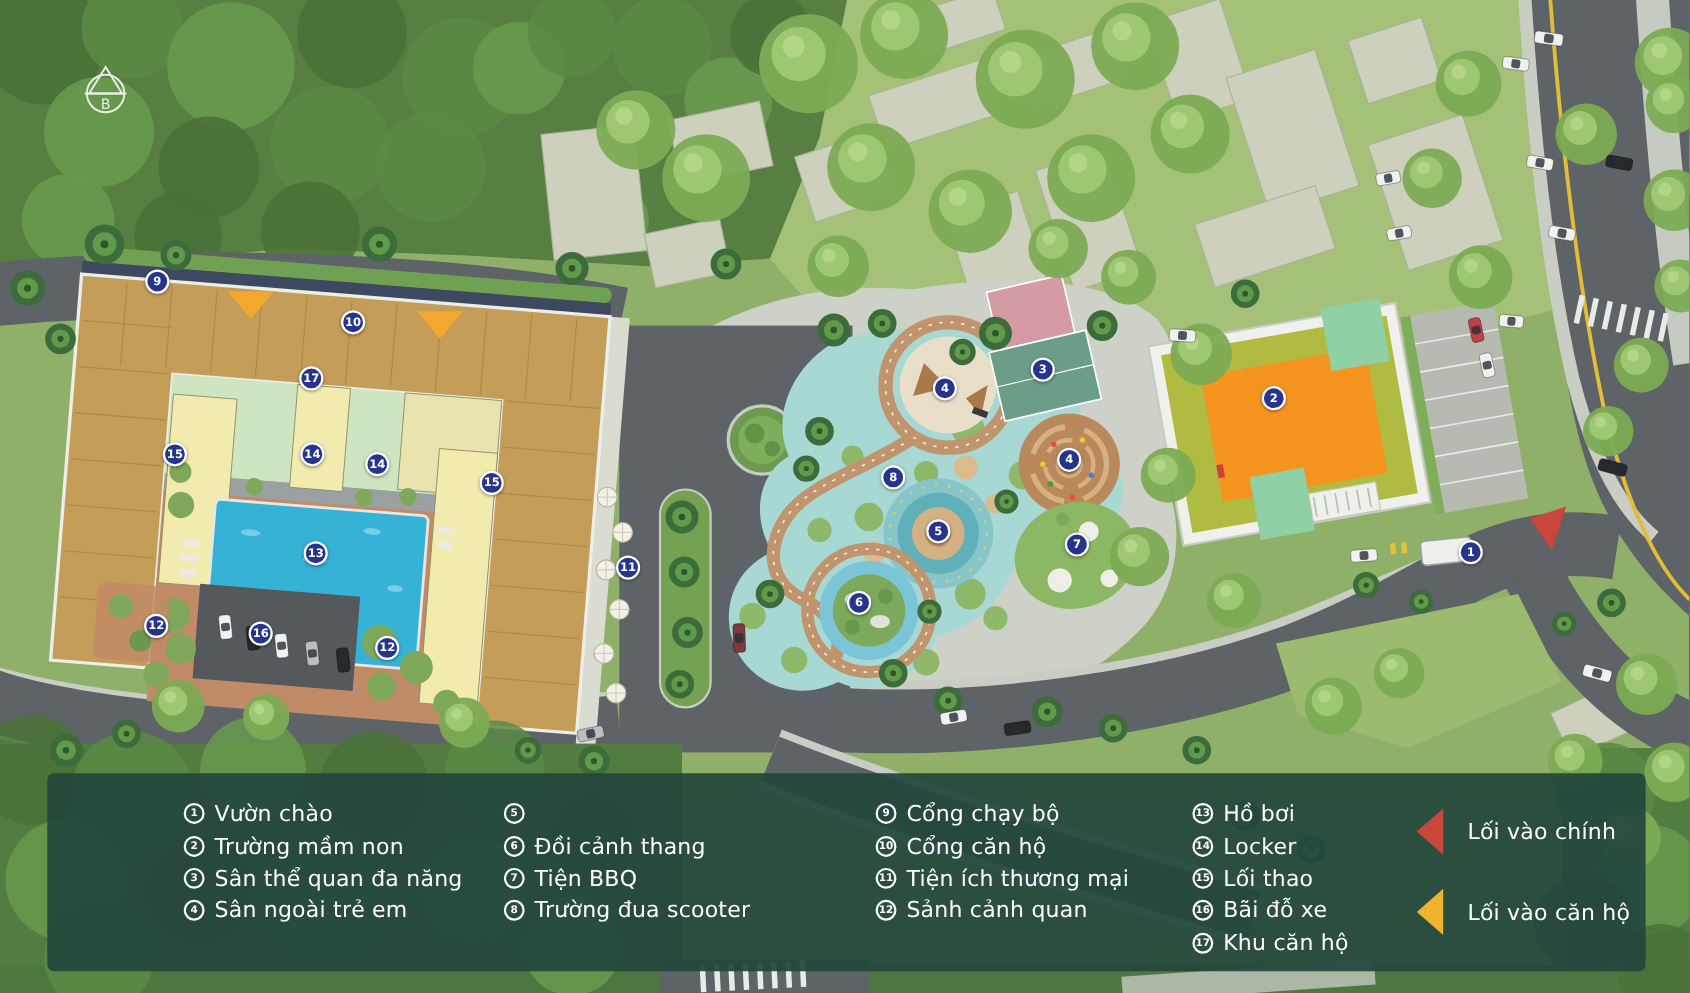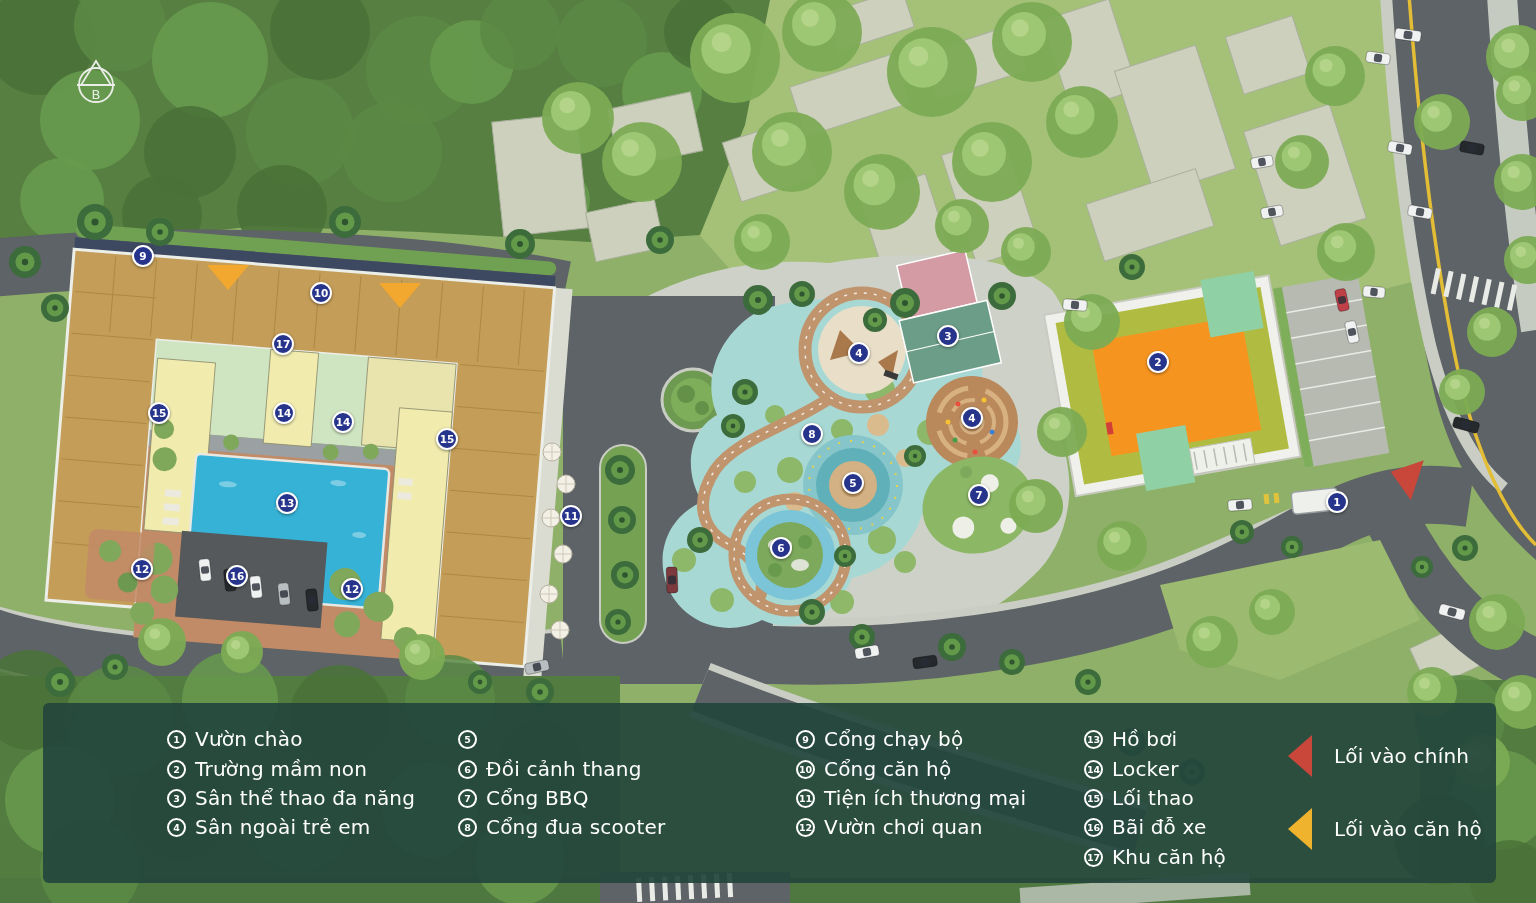--- a/index.html
+++ b/index.html
@@ -872,56 +872,56 @@
         <div class="lg-item" style="left: 124px; top: 21px;">
           <span class="lg-num">1</span>
           <span class="lg-label">Vườn chào</span>
         </div>
         <div class="lg-item" style="left: 124px; top: 51px;">
           <span class="lg-num">2</span>
           <span class="lg-label">Trường mầm non</span>
         </div>
         <div class="lg-item" style="left: 124px; top: 80px;">
           <span class="lg-num">3</span>
-          <span class="lg-label">Sân thể thao đa năng</span>
+          <span class="lg-label">Sân thể quan đa năng</span>
         </div>
         <div class="lg-item" style="left: 124px; top: 109px;">
           <span class="lg-num">4</span>
           <span class="lg-label">Sân ngoài trẻ em</span>
         </div>
         <div class="lg-item" style="left: 415px; top: 21px;">
           <span class="lg-num">5</span>
         </div>
         <div class="lg-item" style="left: 415px; top: 51px;">
           <span class="lg-num">6</span>
           <span class="lg-label">Đồi cảnh thang</span>
         </div>
         <div class="lg-item" style="left: 415px; top: 80px;">
           <span class="lg-num">7</span>
-          <span class="lg-label">Cổng BBQ</span>
+          <span class="lg-label">Tiện BBQ</span>
         </div>
         <div class="lg-item" style="left: 415px; top: 109px;">
           <span class="lg-num">8</span>
-          <span class="lg-label">Cổng đua scooter</span>
+          <span class="lg-label">Trường đua scooter</span>
         </div>
         <div class="lg-item" style="left: 753px; top: 21px;">
           <span class="lg-num">9</span>
           <span class="lg-label">Cổng chạy bộ</span>
         </div>
         <div class="lg-item" style="left: 753px; top: 51px;">
           <span class="lg-num">10</span>
           <span class="lg-label">Cổng căn hộ</span>
         </div>
         <div class="lg-item" style="left: 753px; top: 80px;">
           <span class="lg-num">11</span>
           <span class="lg-label">Tiện ích thương mại</span>
         </div>
         <div class="lg-item" style="left: 753px; top: 109px;">
           <span class="lg-num">12</span>
-          <span class="lg-label">Vườn chơi quan</span>
+          <span class="lg-label">Sảnh cảnh quan</span>
         </div>
         <div class="lg-item" style="left: 1041px; top: 21px;">
           <span class="lg-num">13</span>
           <span class="lg-label">Hồ bơi</span>
         </div>
         <div class="lg-item" style="left: 1041px; top: 51px;">
           <span class="lg-num">14</span>
           <span class="lg-label">Locker</span>
         </div>
         <div class="lg-item" style="left: 1041px; top: 80px;">

